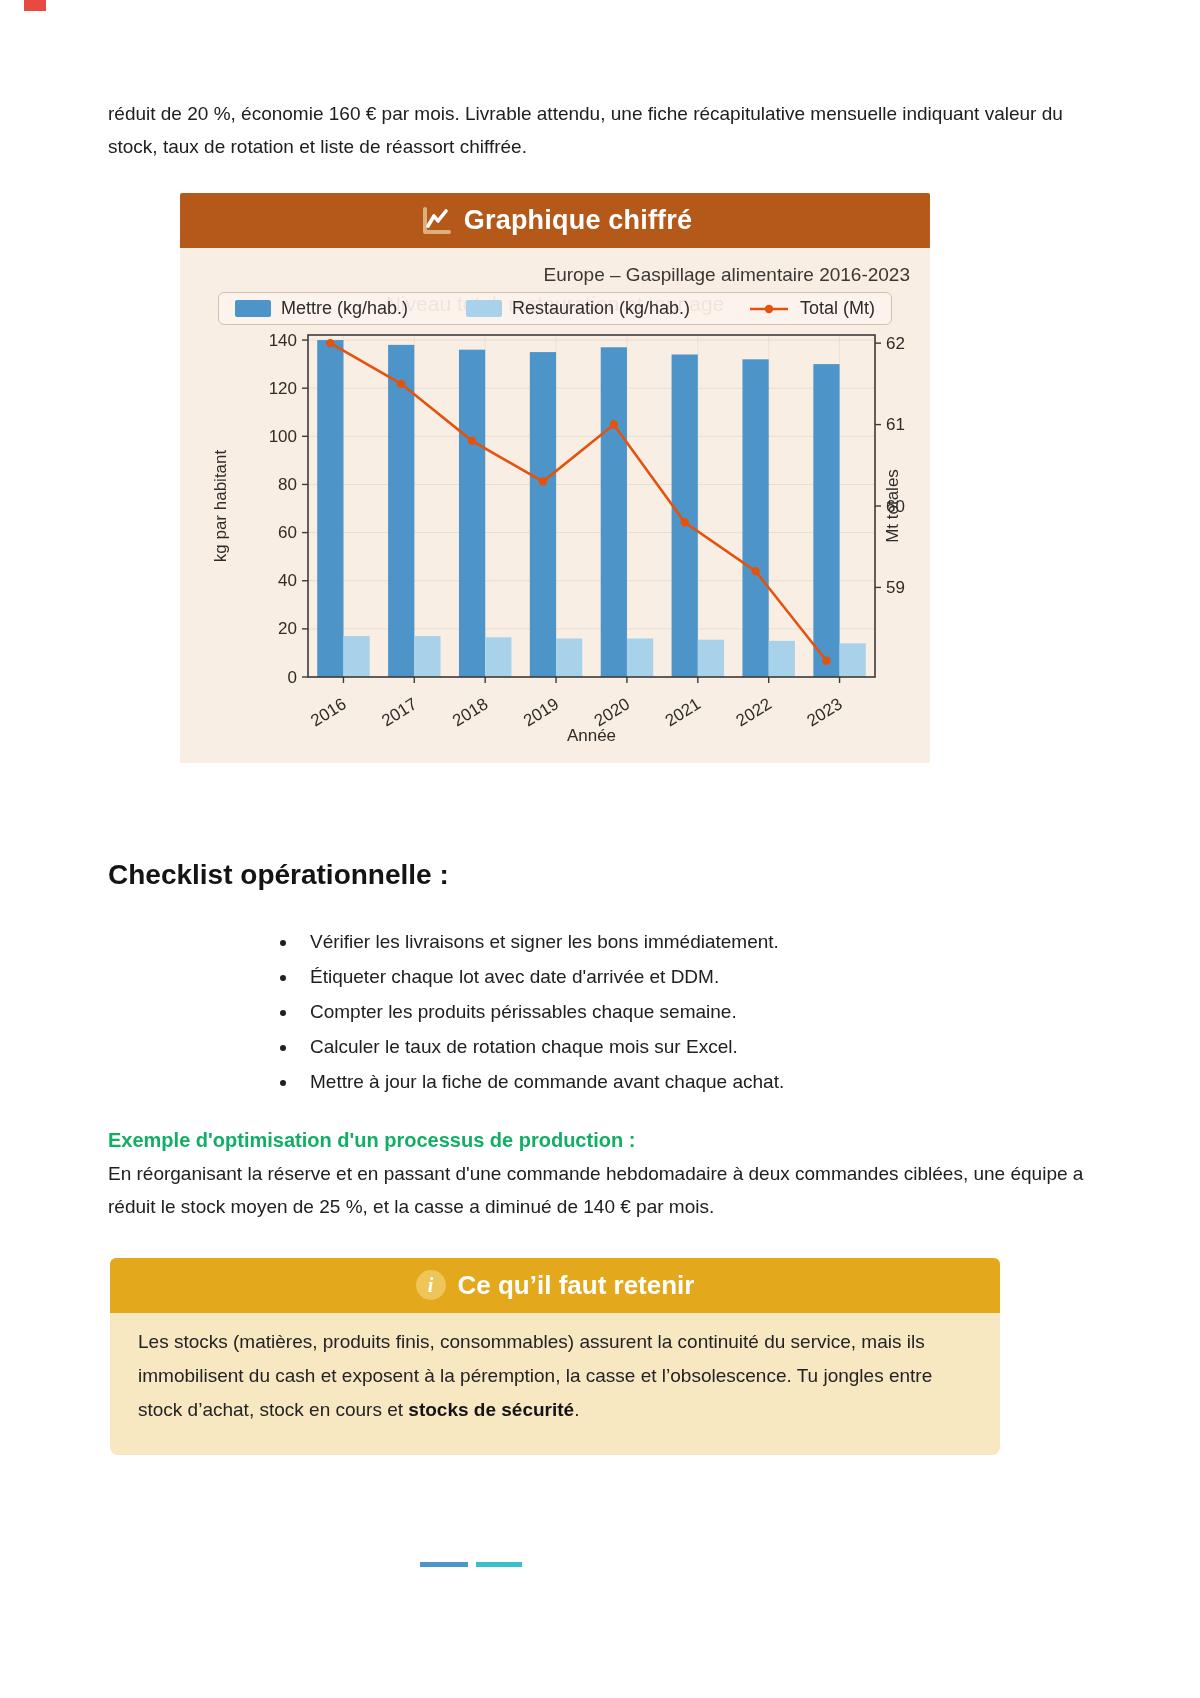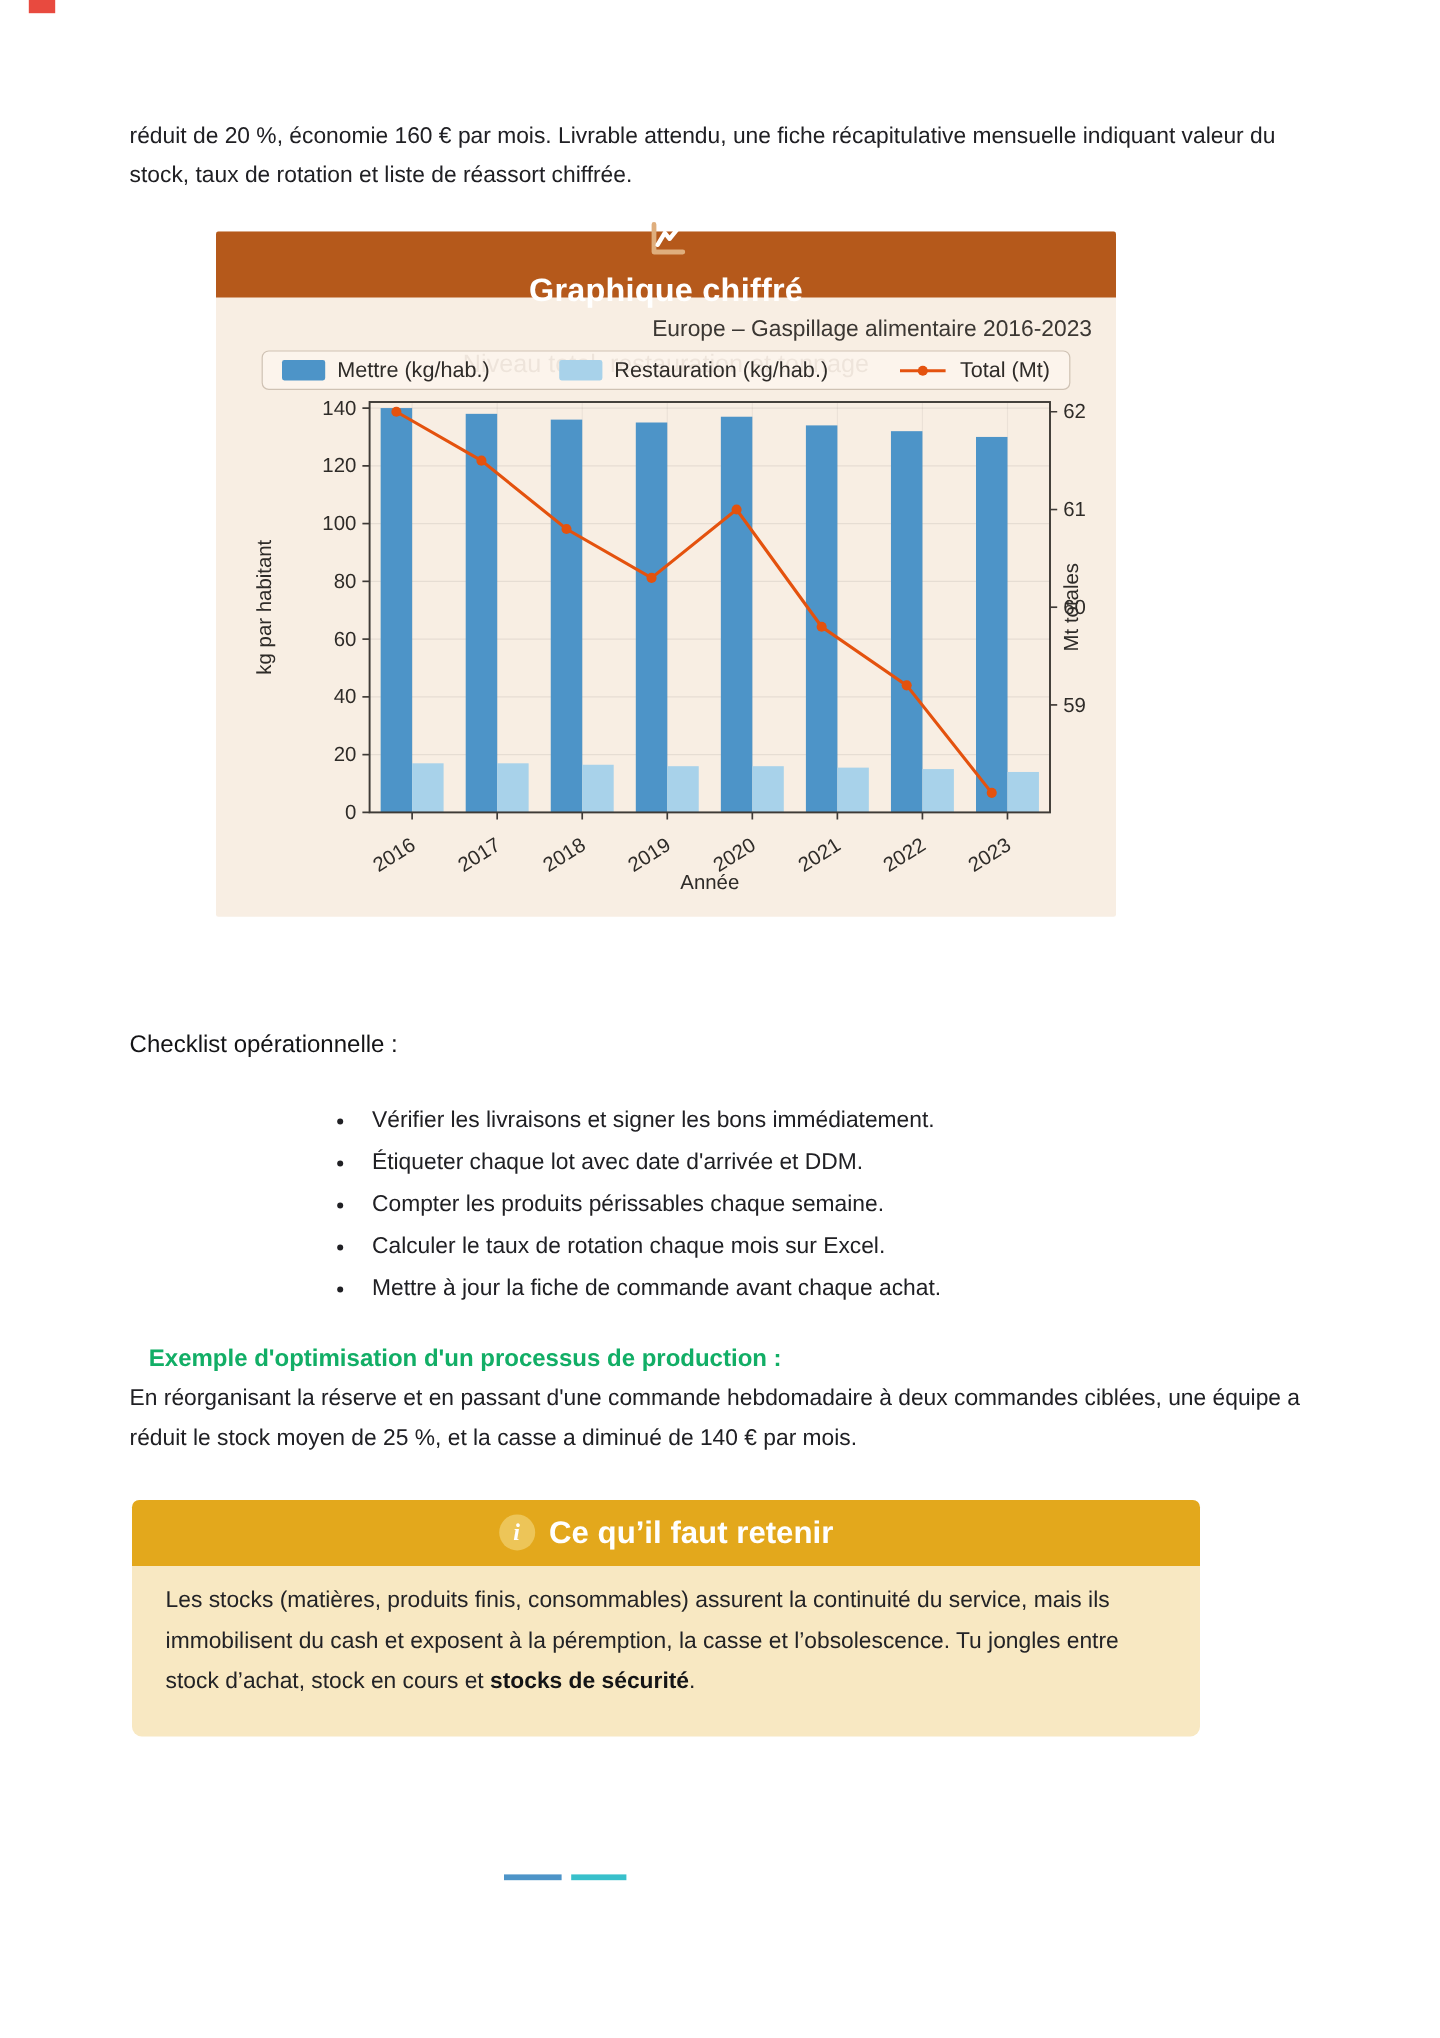--- a/index.html
+++ b/index.html
@@ -3,38 +3,38 @@
 <meta charset="utf-8">
 <style>
   html,body{margin:0;padding:0;}
   body{background:#ffffff;font-family:"Liberation Sans",sans-serif;color:#1f1f22;}
   .page{position:relative;width:1200px;height:1567px;background:#ffffff;overflow:hidden;}
   .content{padding:98px 92px 0 108px;}
   .intro{width:1000px;font-size:19px;line-height:1.72;color:#202024;margin:0;}
 
   
   .chart-card{width:750px;margin:30px 0 0 72px;background:#f8eee3;border-radius:2px;}
-  .chart-card-header{height:55px;background:#b5591b;display:flex;align-items:center;justify-content:center;gap:12px;border-radius:2px 2px 0 0;flex-direction:column;}
+  .chart-card-header{height:55px;background:#b5591b;display:flex;align-items:center;justify-content:center;gap:12px;border-radius:2px 2px 0 0;}
   .chart-card-header .hdr-title{color:#ffffff;font-size:27px;font-weight:700;letter-spacing:.2px;}
   .chart-body{padding:14px 20px 10px 20px;}
   .chart-title{text-align:right;font-size:19px;color:#3b3733;margin:2px 0 6px 0;}
   .legend-wrap{position:relative;margin:0 18px;}
   .watermark{position:absolute;left:0;right:0;top:0px;text-align:center;font-size:21px;color:#b9a796;opacity:.8;z-index:0;white-space:nowrap;}
   .legend{position:relative;z-index:1;display:flex;justify-content:space-between;align-items:center;background:rgba(253,247,240,.72);border:1px solid #cfc2b4;border-radius:6px;padding:5px 16px;}
   .lg-item{display:inline-flex;align-items:center;gap:10px;font-size:18px;color:#2e2b28;}
   .lg-swatch{display:inline-block;width:36px;height:17px;border-radius:2px;}
   svg text{font-family:"Liberation Sans",sans-serif;}
 
   
-  .check-heading{margin:96px 0 0 0;font-size:20px;font-weight:400;color:#141416;}
+  .check-heading{margin:96px 0 0 0;font-size:28px;font-weight:700;color:#141416;}
   .check-list{margin:40px 0 0 0;padding-left:190px;}
   .check-list li{font-size:19px;line-height:1.2;margin-bottom:12px;padding-left:12px;color:#202024;}
 
   
-  .example-heading{margin:36px 0 0 16px;font-size:20px;font-weight:700;}
+  .example-heading{margin:36px 0 0 0;font-size:20px;font-weight:700;}
   .example-body{width:1000px;font-size:19px;line-height:1.72;margin:6px 0 0 0;color:#202024;}
 
   
   .note-box{width:890px;margin:34px 0 0 2px;}
   .note-header{height:55px;display:flex;align-items:center;justify-content:center;gap:12px;border-radius:6px 6px 0 0;}
   .note-header .note-title{color:#ffffff;font-size:26px;font-weight:700;}
   .info-badge{width:30px;height:30px;border-radius:50%;background:#edc558;display:inline-flex;align-items:center;justify-content:center;color:#ffffff;font-family:"Liberation Serif",serif;font-style:italic;font-weight:700;font-size:20px;}
   .note-body{background:#f8e8c2;border-radius:0 0 8px 8px;padding:12px 30px 28px 28px;}
   .note-paragraph{font-size:19px;line-height:1.8;margin:0;color:#232326;}
   .note-list{margin:20px 0 0 0;padding-left:120px;}

